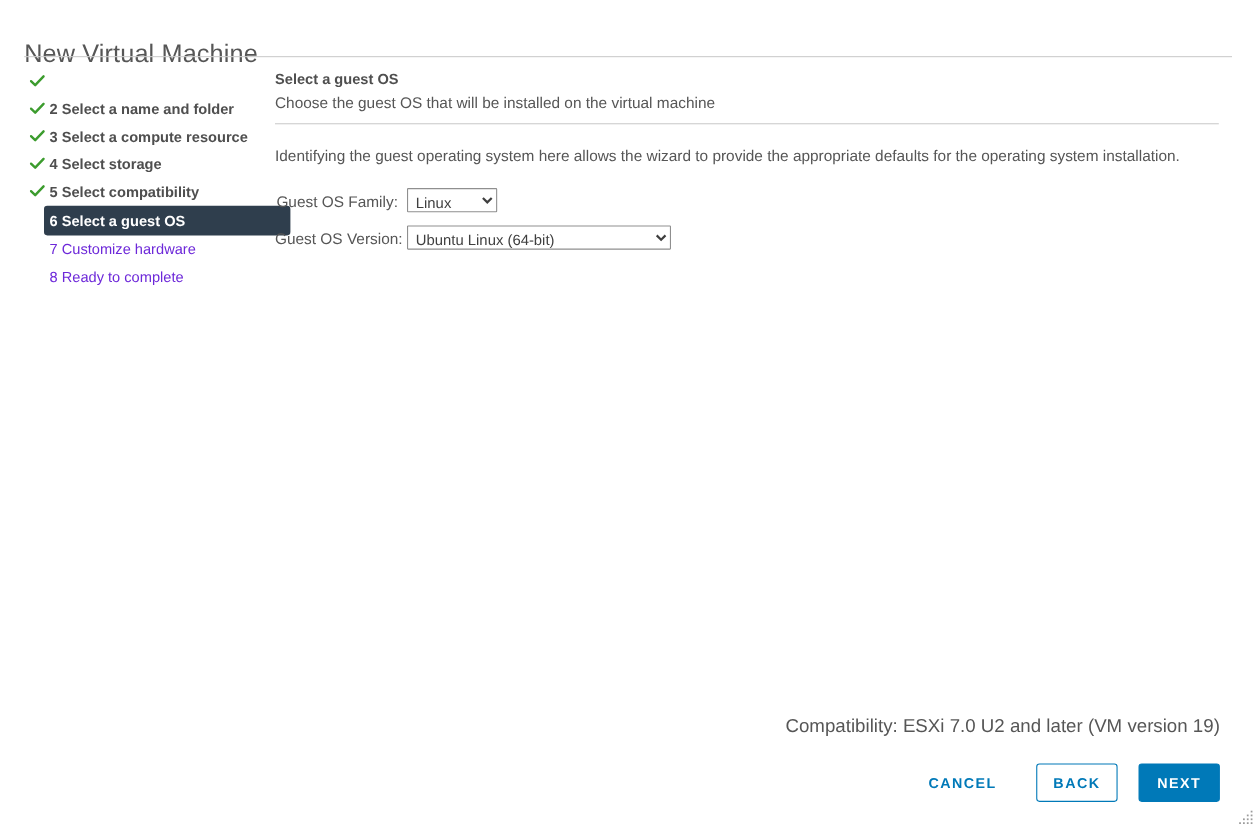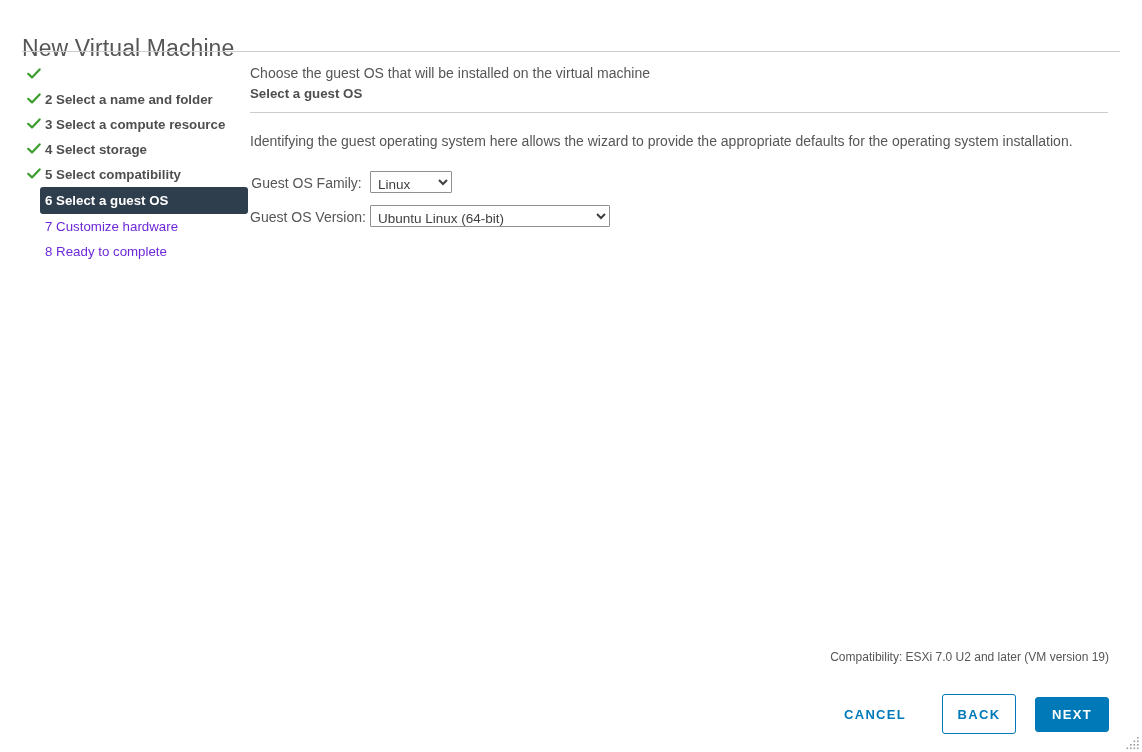--- a/index.html
+++ b/index.html
@@ -75,21 +75,21 @@
     height: 25px;
     display: block;
   }
   .check-icon svg { display: block; margin-top: 6px; }
 
   .step-active {
     background: #2f3e4d;
     border-radius: 3px;
     margin-left: 18px;
     padding-left: 5px;
-    width: 208px;
+    width: 224px;
     height: 27px;
     line-height: 27px;
   }
   .step-active .step-label {
     color: #ffffff;
     font-weight: 700;
   }
 
   
   #content-pane {
@@ -163,21 +163,21 @@
     outline: none;
   }
   #select-guest-os-family { width: 82px; }
   #select-guest-os-version { width: 240px; top: 0; }
 
   
   #compatibility-note {
     position: absolute;
     right: 33px;
     top: 650px;
-    font-size: 12px;
+    font-size: 17px;
     color: #565656;
     white-space: nowrap;
     text-align: right;
   }
   #button-bar {
     position: absolute;
     right: 33px;
     top: 694px;
     display: flex;
     align-items: center;
@@ -198,21 +198,21 @@
     border: 1px solid transparent;
     color: #0079b8;
     height: 35px;
     padding: 0 17px;
     margin-right: 10px;
   }
   #btn-back {
     background: #ffffff;
     border: 1px solid #0079b8;
     color: #0079b8;
-    height: 40px;
+    height: 35px;
     width: 74px;
     border-radius: 3px;
     margin-right: 11px;
   }
   #btn-next {
     background: #0079b8;
     border: 1px solid #0079b8;
     color: #ffffff;
     height: 35px;
     width: 74px;
@@ -289,23 +289,23 @@
   </div>
 
   <div class="step-row step-disabled">
     <span class="step-label">8 Ready to complete</span>
   </div>
 
 </nav>
 
 <main id="content-pane">
 
+  <div id="content-title">Select a guest OS</div>
+
   <div id="content-subtitle">Choose the guest OS that will be installed on the virtual machine</div>
-
-  <div id="content-title">Select a guest OS</div>
 
   <div id="content-rule"></div>
 
   <div id="content-description">Identifying the guest operating system here allows the wizard to provide the appropriate defaults for the operating system installation.</div>
 
   <div id="form-area">
 
     <div class="form-row">
       <label class="form-label">Guest OS Family:</label>
       <select class="native-select" id="select-guest-os-family"><option value="Linux">Linux</option><option value="Windows">Windows</option><option value="Other">Other</option></select>

